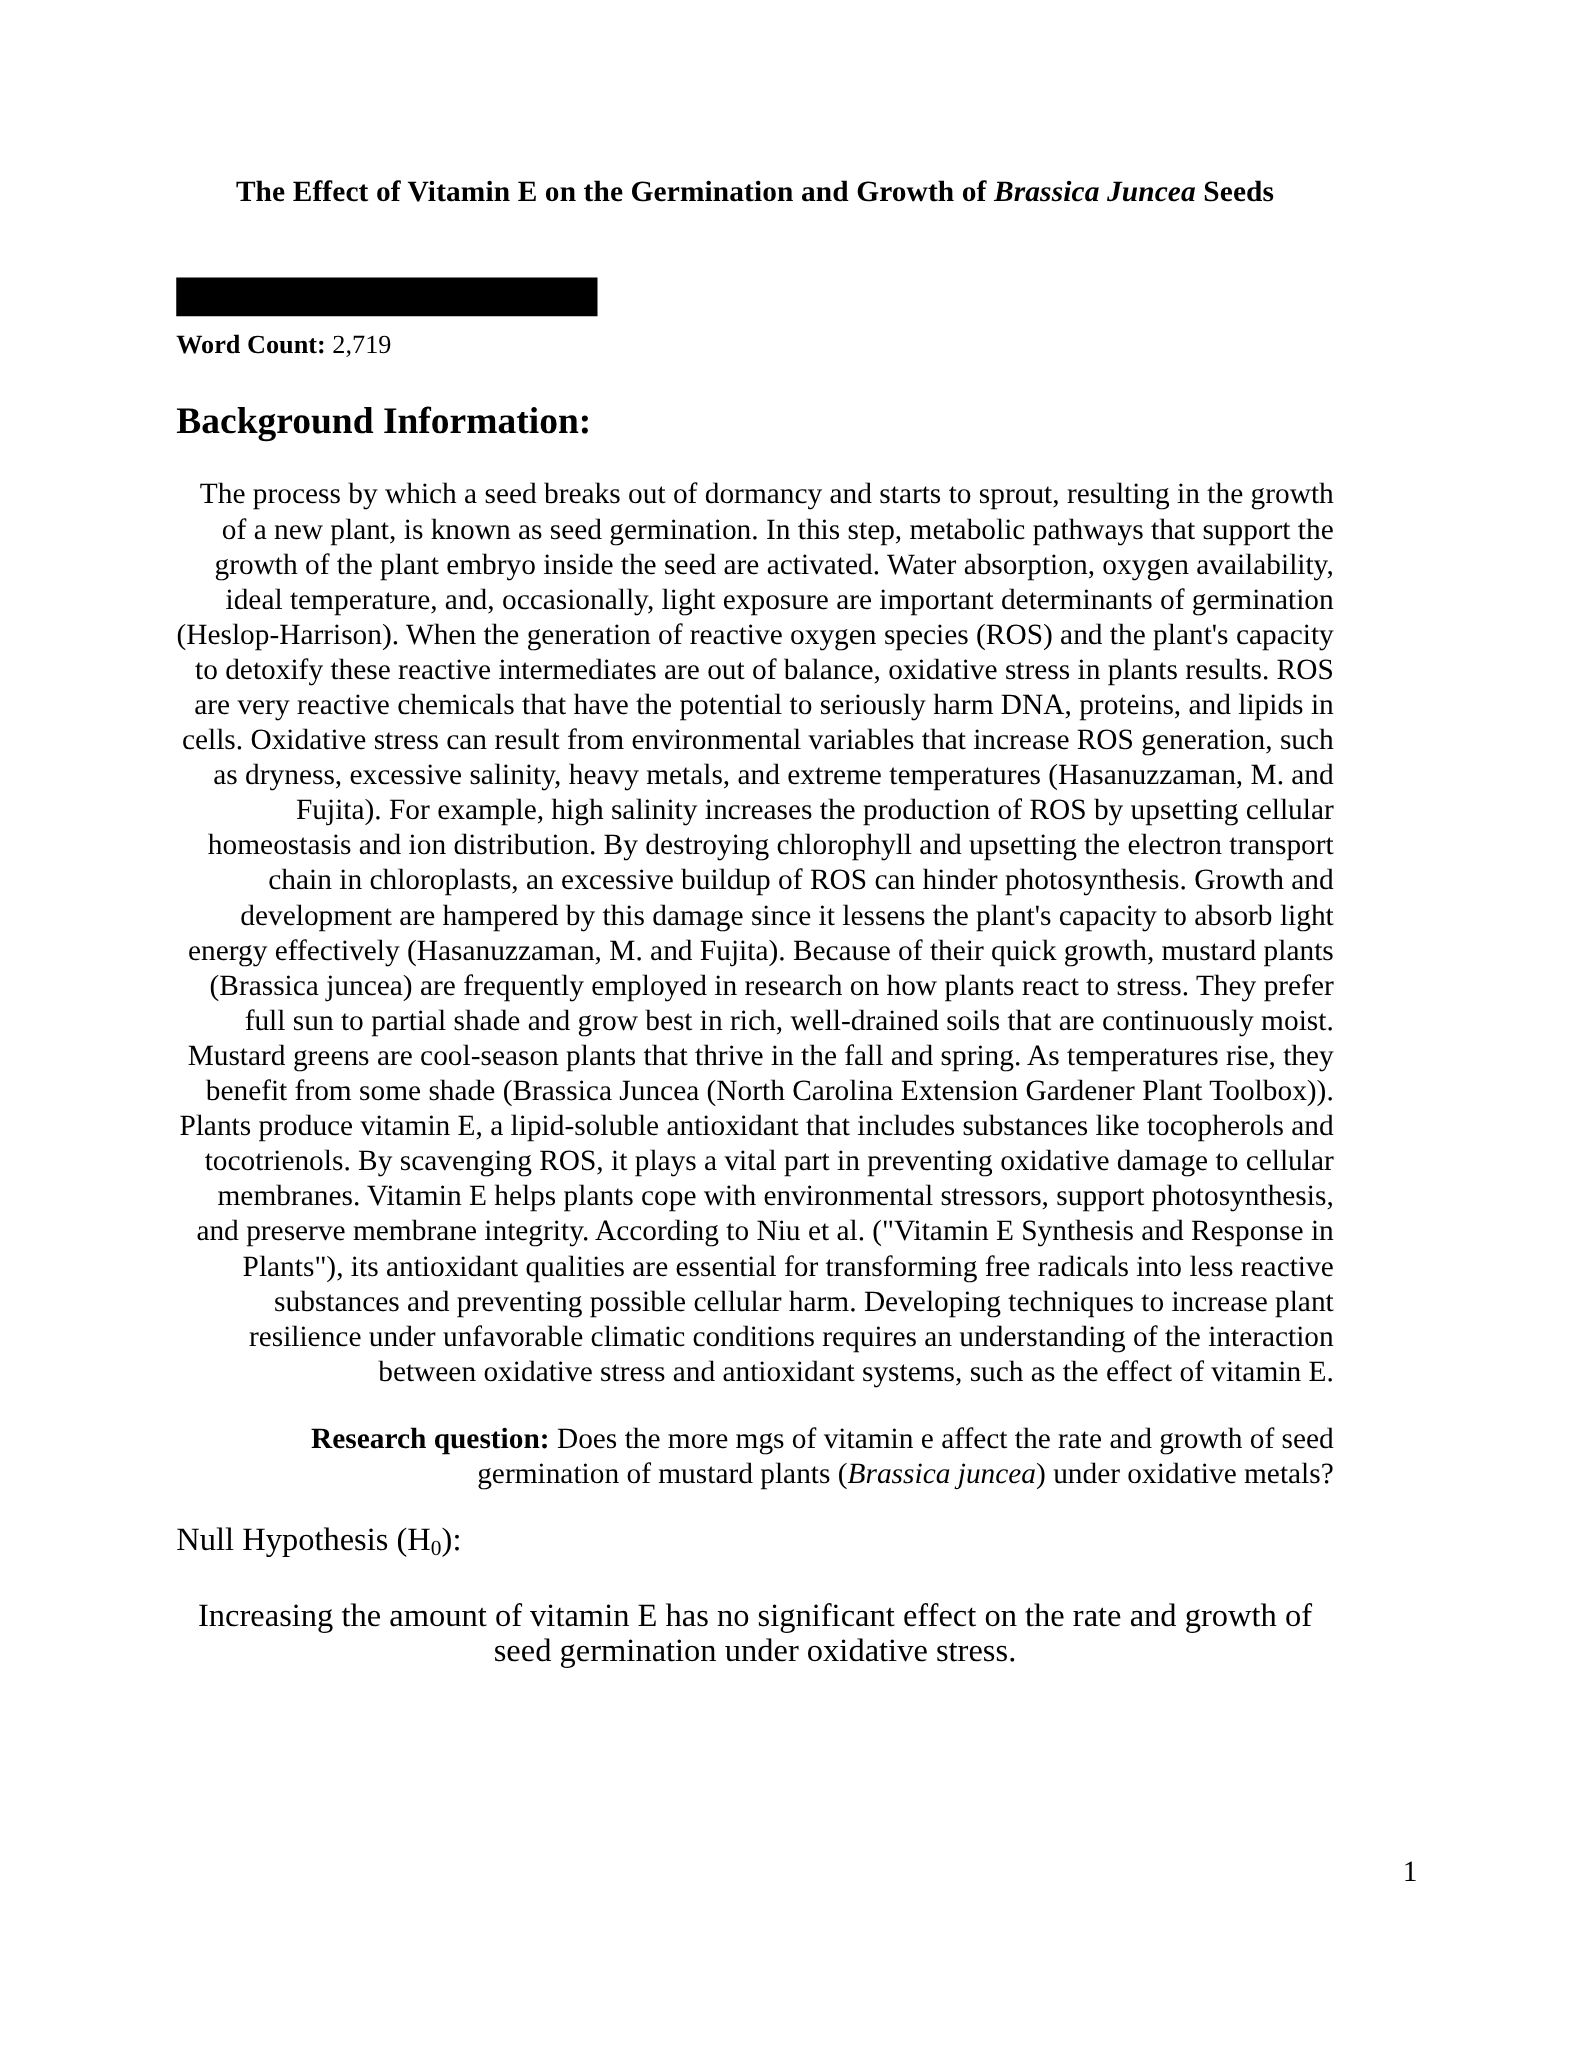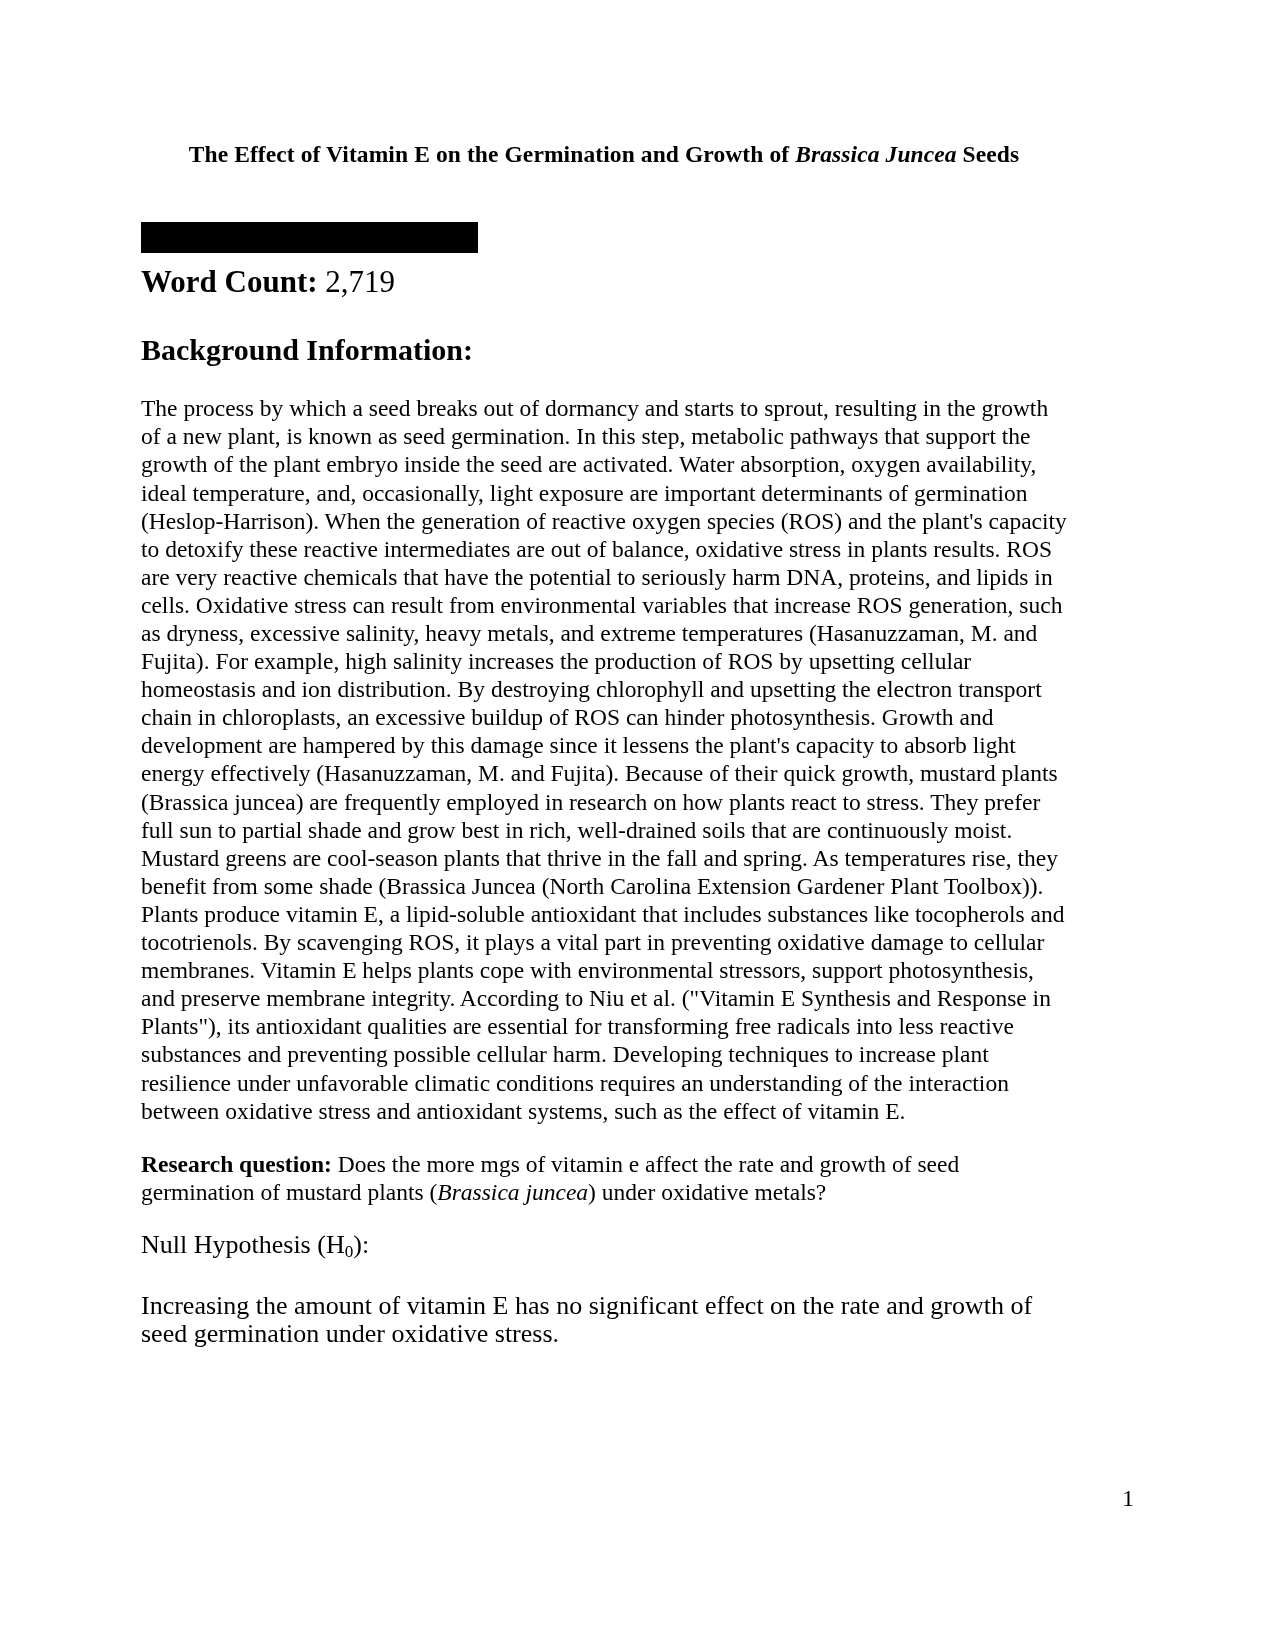--- a/index.html
+++ b/index.html
@@ -38,52 +38,53 @@
     font-style: italic;
   }
   .redaction-bar {
     margin-top: 54px;
     width: 337px;
     height: 31px;
     background: #000000;
   }
   .word-count {
     margin-top: 9px;
-    font-size: 31px;
+    font-size: 21px;
     line-height: 1.28;
   }
   .word-count .lbl {
     font-weight: bold;
   }
   .section-heading {
     font-size: 30px;
     font-weight: bold;
     margin-top: 29px;
     line-height: 1.28;
   }
   .body-par {
     font-size: 23.5px;
     line-height: 28.1px;
     margin-top: 25px;
-    text-align: left;
+    text-align: right;
     word-spacing: 0px;
   }
   .body-par .ital {
     font-style: italic;
   }
   .lead-bold {
     font-weight: bold;
   }
   .plain-par {
     font-size: 26px;
     line-height: 28.1px;
     margin-top: 25px;
   }
   .tight {
     margin-top: 0;
+    text-align: center;
   }
   sub {
     font-size: 0.66em;
     vertical-align: -0.22em;
   }
   .page-number {
     position: absolute;
     right: 141px;
     bottom: 140px;
     font-size: 23.5px;

